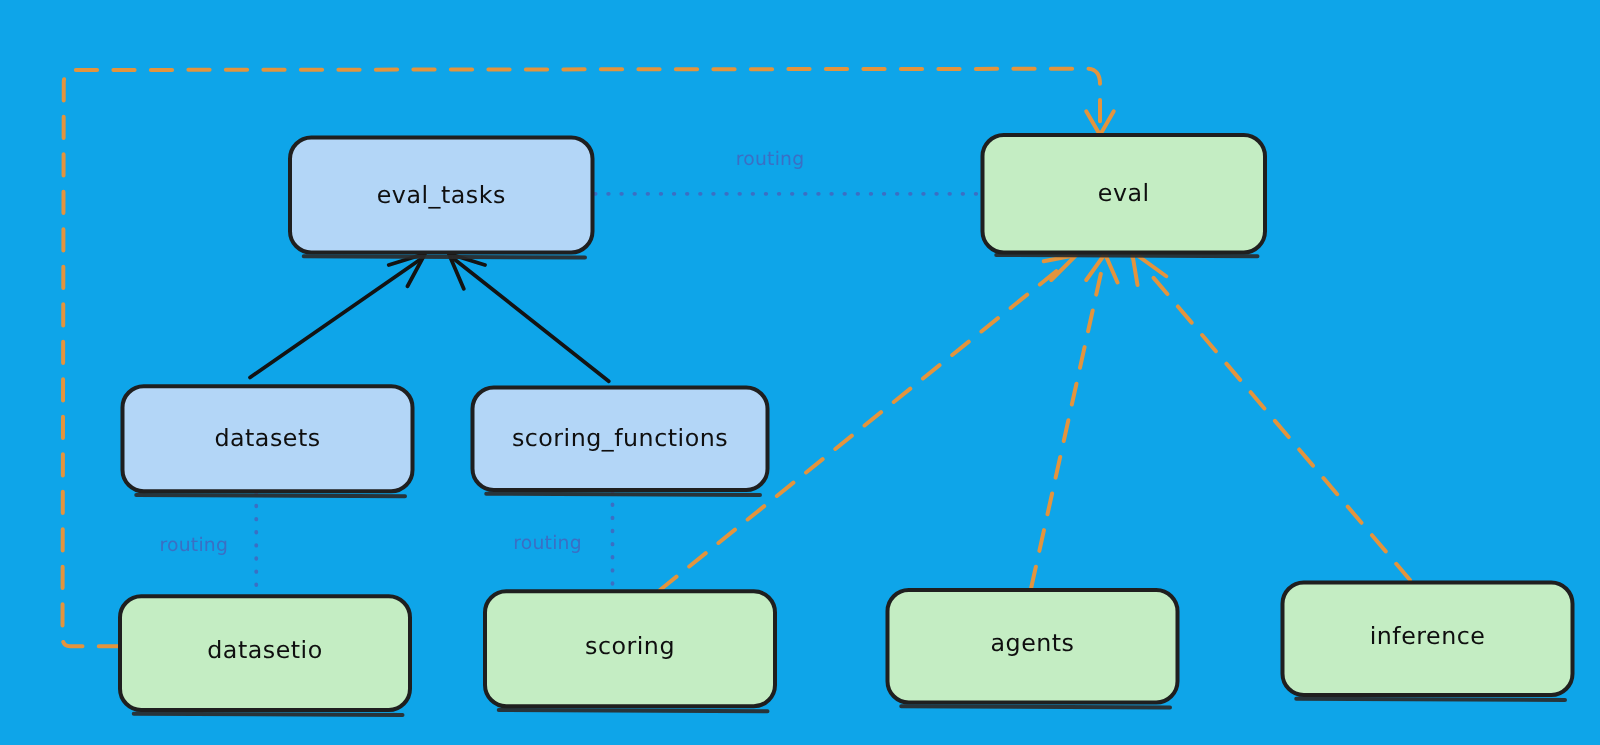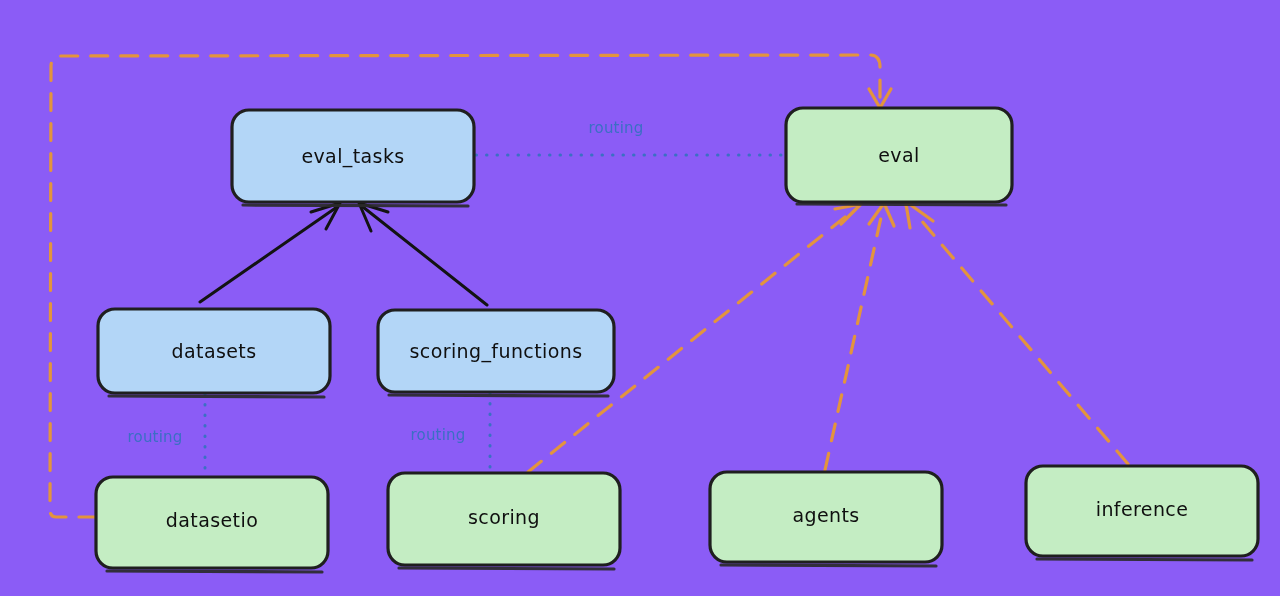--- a/index.html
+++ b/index.html
@@ -89,21 +89,21 @@
     font-size: 15px;
     fill: #3b6fc4;
     text-anchor: middle;
     dominant-baseline: middle;
     letter-spacing: 0.2px;
   }
 </style>
 </head>
 <body>
 
-<div id="diagram-root" style="background: #8b5cf6;">
+<div id="diagram-root" style="background: #0ea5e9;">
   <svg class="canvas" viewBox="0 0 1280 596">
 
     <g>
 
       <g>
         <path class="edge-dashed" d="M 96 517 L 56 517 C 51 517 50 514 50 508 L 51 66 C 51 60 55 56 61 56 L 870 55 C 877 55 880 60 880 67 L 880 104" stroke="#e3943d"></path>
         <path class="arrow-orange" d="M 869 89 L 880 108 L 891 89" stroke="#e3943d"></path>
       </g>
 
       <g>

